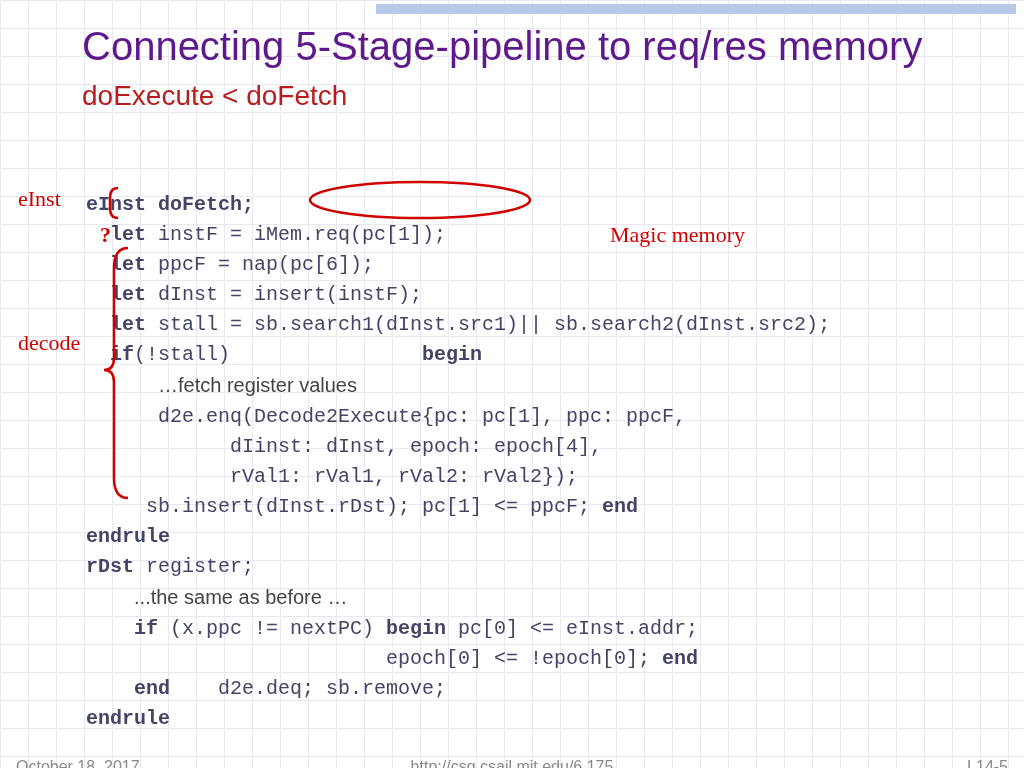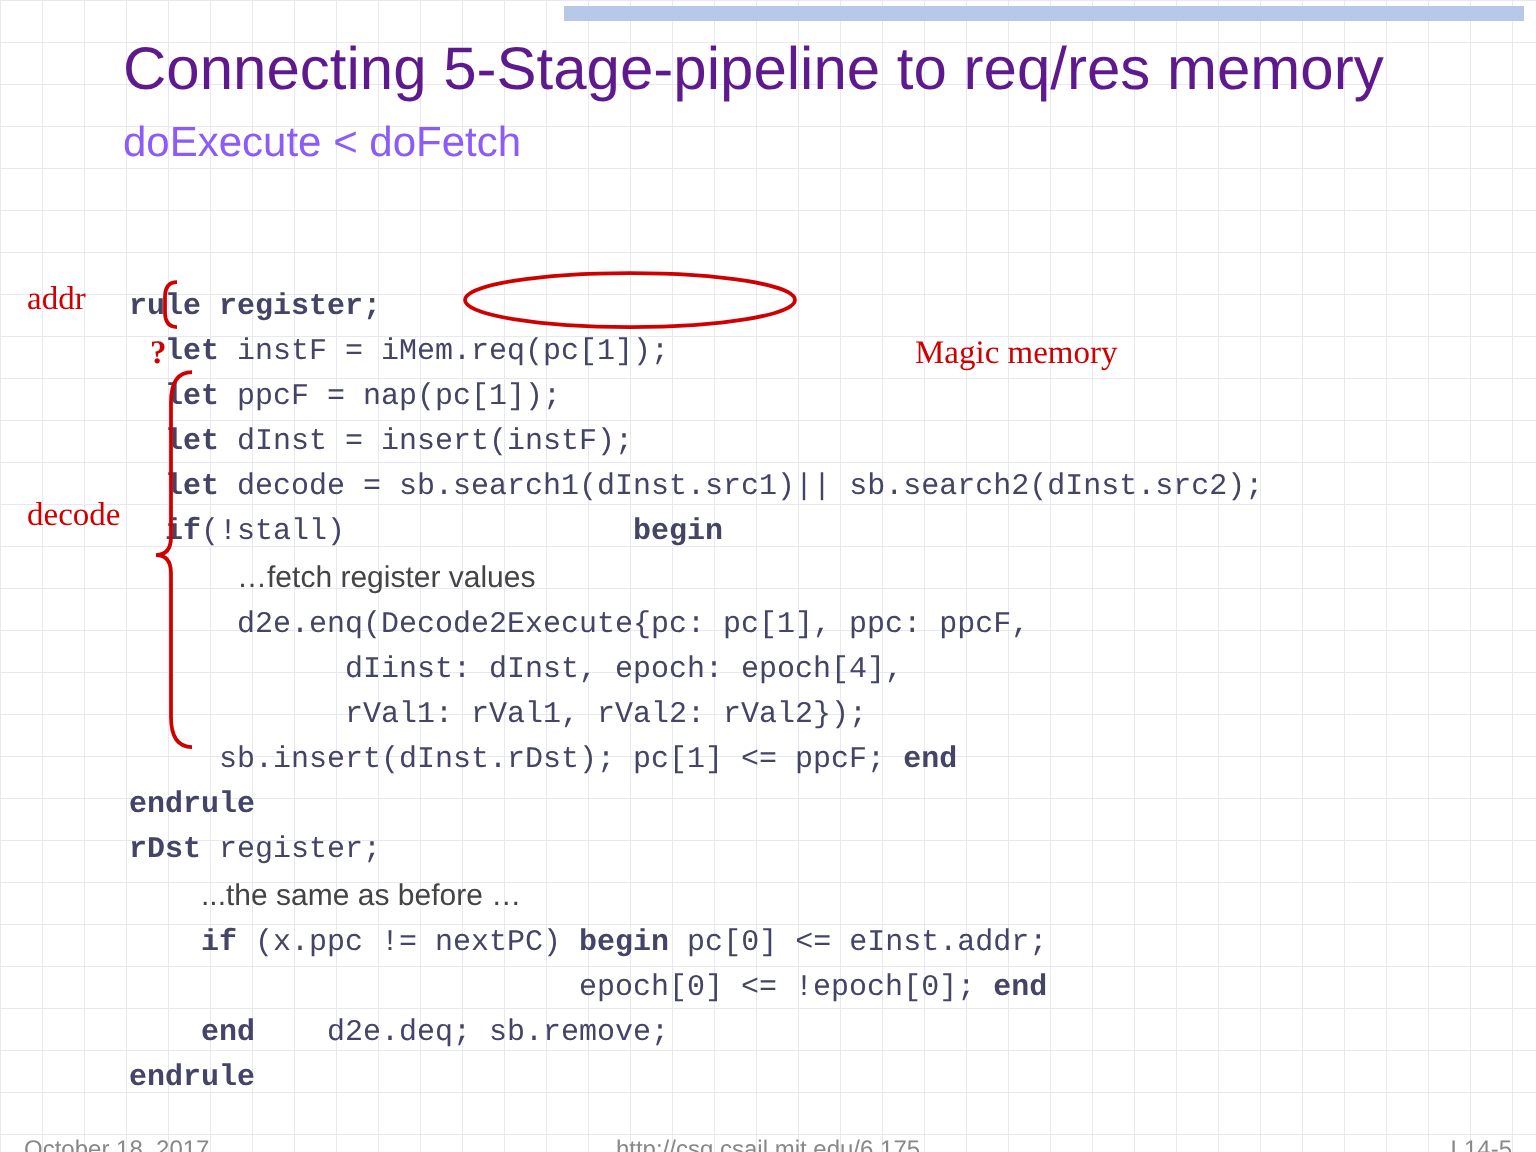--- a/index.html
+++ b/index.html
@@ -9,52 +9,52 @@
   background-image:
     linear-gradient(#e8e8f0 1px, transparent 1px),
     linear-gradient(90deg, #e8e8f0 1px, transparent 1px);
   background-size: 28px 28px;
   font-family: Verdana, Geneva, sans-serif;
   position: relative;
   overflow: hidden;
 }
 .topbar { position: absolute; top: 4px; right: 8px; width: 640px; height: 10px; background: #b8c8e8; }
 .title { position: absolute; top: 24px; left: 82px; font-size: 40px; color: #5e1a8c; font-family: Verdana, sans-serif; }
-.title .sub { font-size: 28px; color: #8b5cf6; }
+.title .sub { font-size: 28px; color: #b91c1c; }
 .code { position: absolute; top: 160px; left: 86px; font-family: "Courier New", monospace; font-size: 20px; color: #444466; line-height: 30px; white-space: pre; }
 .code b { font-weight: bold; }
 .comment { font-family: Verdana, sans-serif; color: #444; font-size: 20px; text-align: right; }
 .anno { position: absolute; font-family: "Comic Sans MS", cursive; color: #d00000; font-size: 22px; }
 .footer { position: absolute; bottom: 10px; left: 0; width: 100%; font-size: 16px; color: #888; font-family: Verdana, sans-serif; }
 .footer .l { position: absolute; left: 16px; }
 .footer .c { position: absolute; left: 0; width: 100%; text-align: center; }
 .footer .r { position: absolute; right: 16px; }
 svg.overlay { position: absolute; top: 0; left: 0; pointer-events: none; }
 </style>
 </head>
 <body>
 
 <div class="topbar"></div>
 
 <div class="title">
   <span>Connecting 5-Stage-pipeline to req/res memory</span>
   <span class="sub">doExecute &lt; doFetch</span>
 </div>
 
-<div class="anno" style="top:186px;left:18px">addr</div>
+<div class="anno" style="top:186px;left:18px">eInst</div>
 <div class="anno" style="top:222px;left:100px;font-weight:bold">?</div>
 <div class="anno" style="top:330px;left:18px">decode</div>
 <div class="anno" style="top:222px;left:610px">Magic memory</div>
 
 <div class="code">
-<b>rule register;</b>
+<b>eInst doFetch;</b>
 <b>  let</b><span> instF = iMem.req(pc[1]);</span>
-<b>  let</b><span> ppcF = nap(pc[1]);</span>
+<b>  let</b><span> ppcF = nap(pc[6]);</span>
 <b>  let</b><span> dInst = insert(instF);</span>
-<b>  let</b><span> decode = sb.search1(dInst.src1)|| sb.search2(dInst.src2);</span>
+<b>  let</b><span> stall = sb.search1(dInst.src1)|| sb.search2(dInst.src2);</span>
 <b>  if</b><span>(!stall)                </span><b>begin</b>
       <span class="comment">…fetch register values</span>
 <span>      d2e.enq(Decode2Execute{pc: pc[1], ppc: ppcF,</span>
 <span>            dIinst: dInst, epoch: epoch[4],</span>
 <span>            rVal1: rVal1, rVal2: rVal2});</span>
 <span>     sb.insert(dInst.rDst); pc[1] &lt;= ppcF; </span><b>end</b>
 <b>endrule</b>
 <b>rDst</b><span> register;</span>
     <span class="comment">...the same as before …</span>
 <b>    if</b><span> (x.ppc != nextPC) </span><b>begin</b><span> pc[0] &lt;= eInst.addr;</span>

